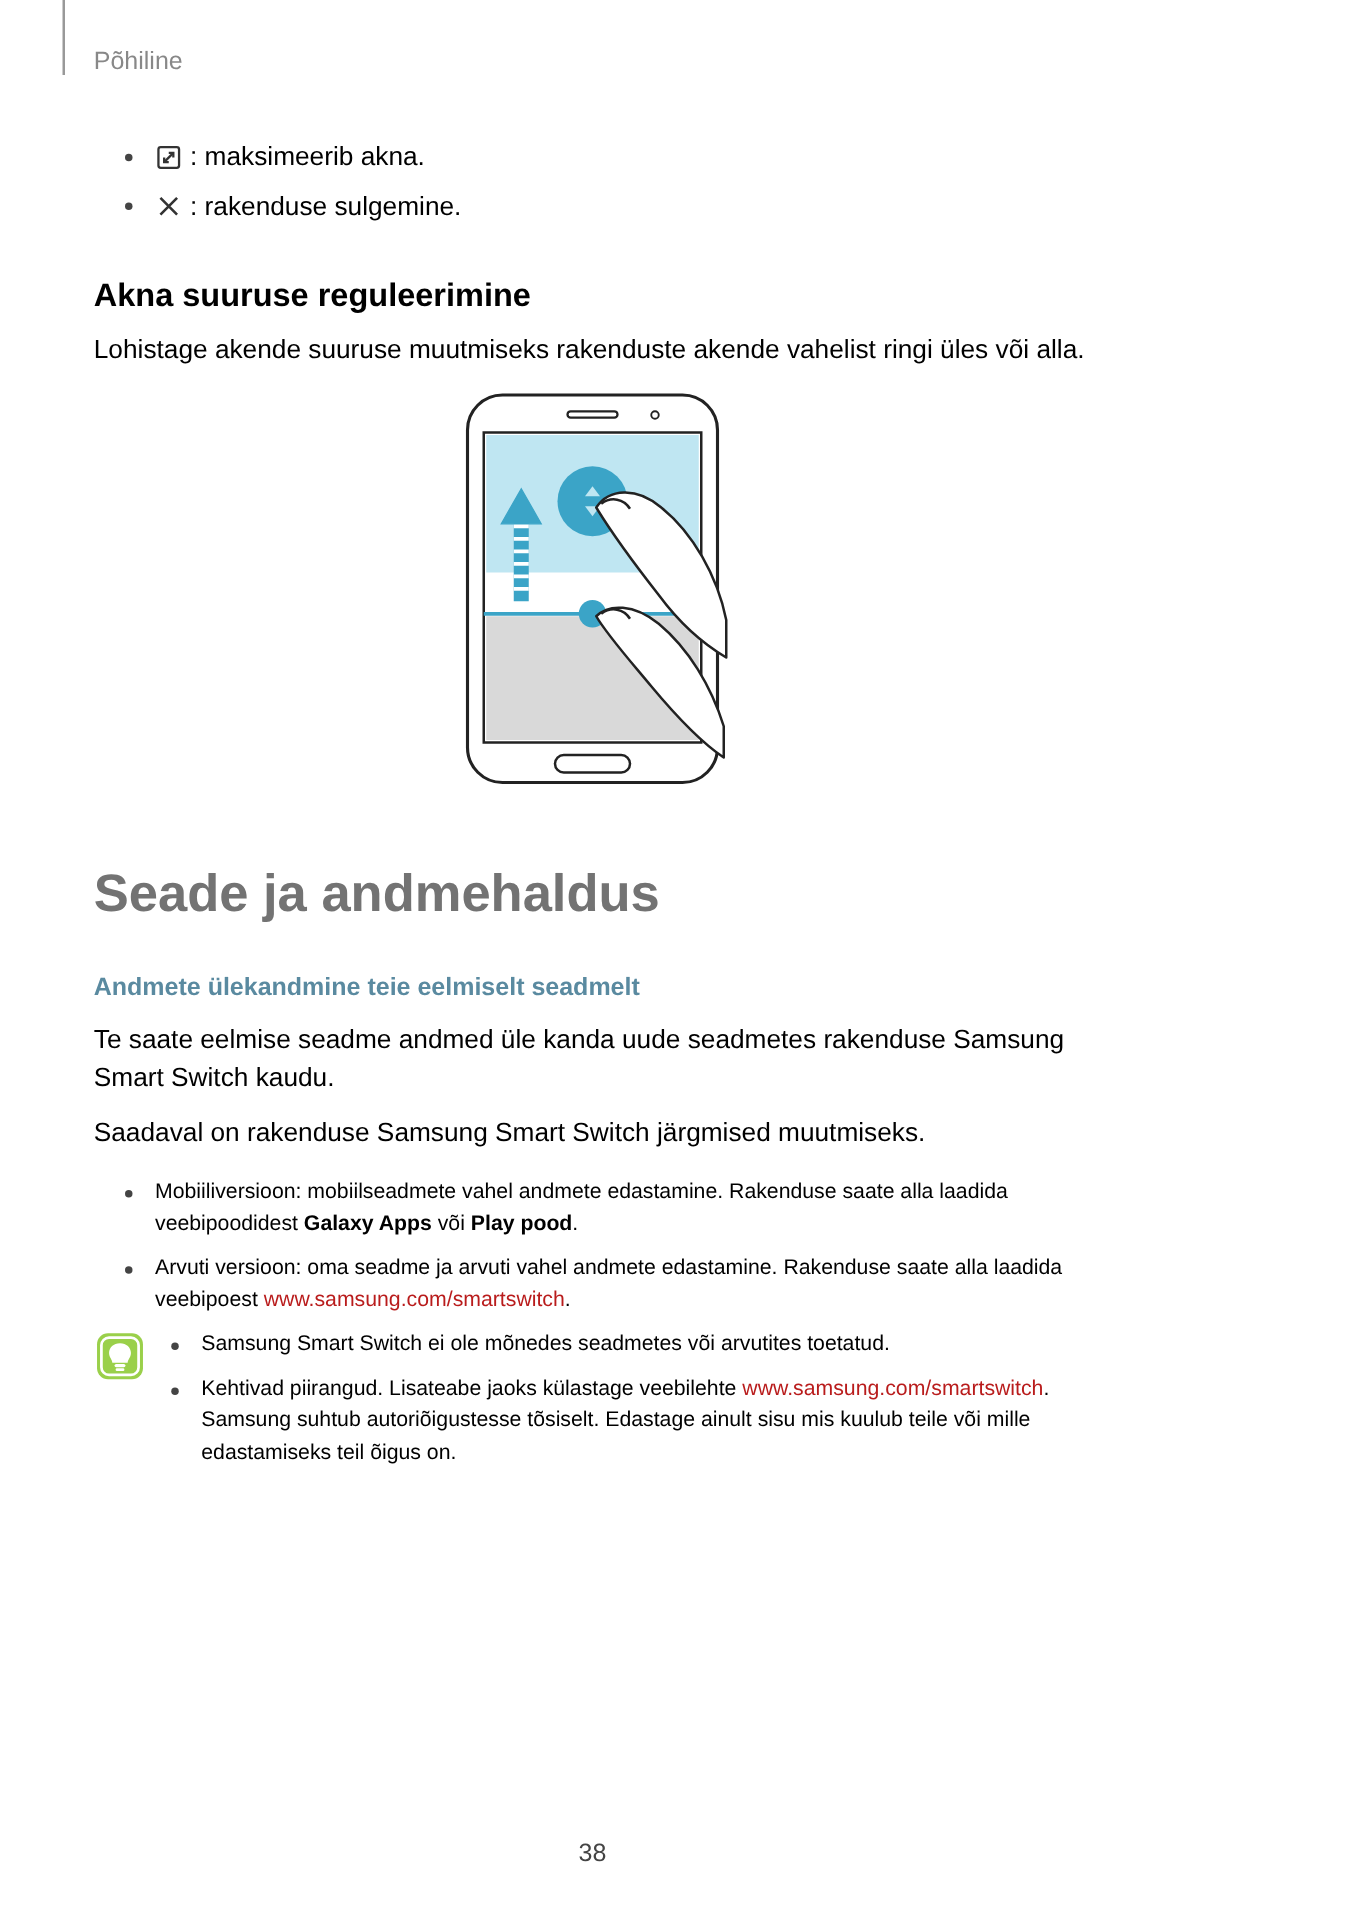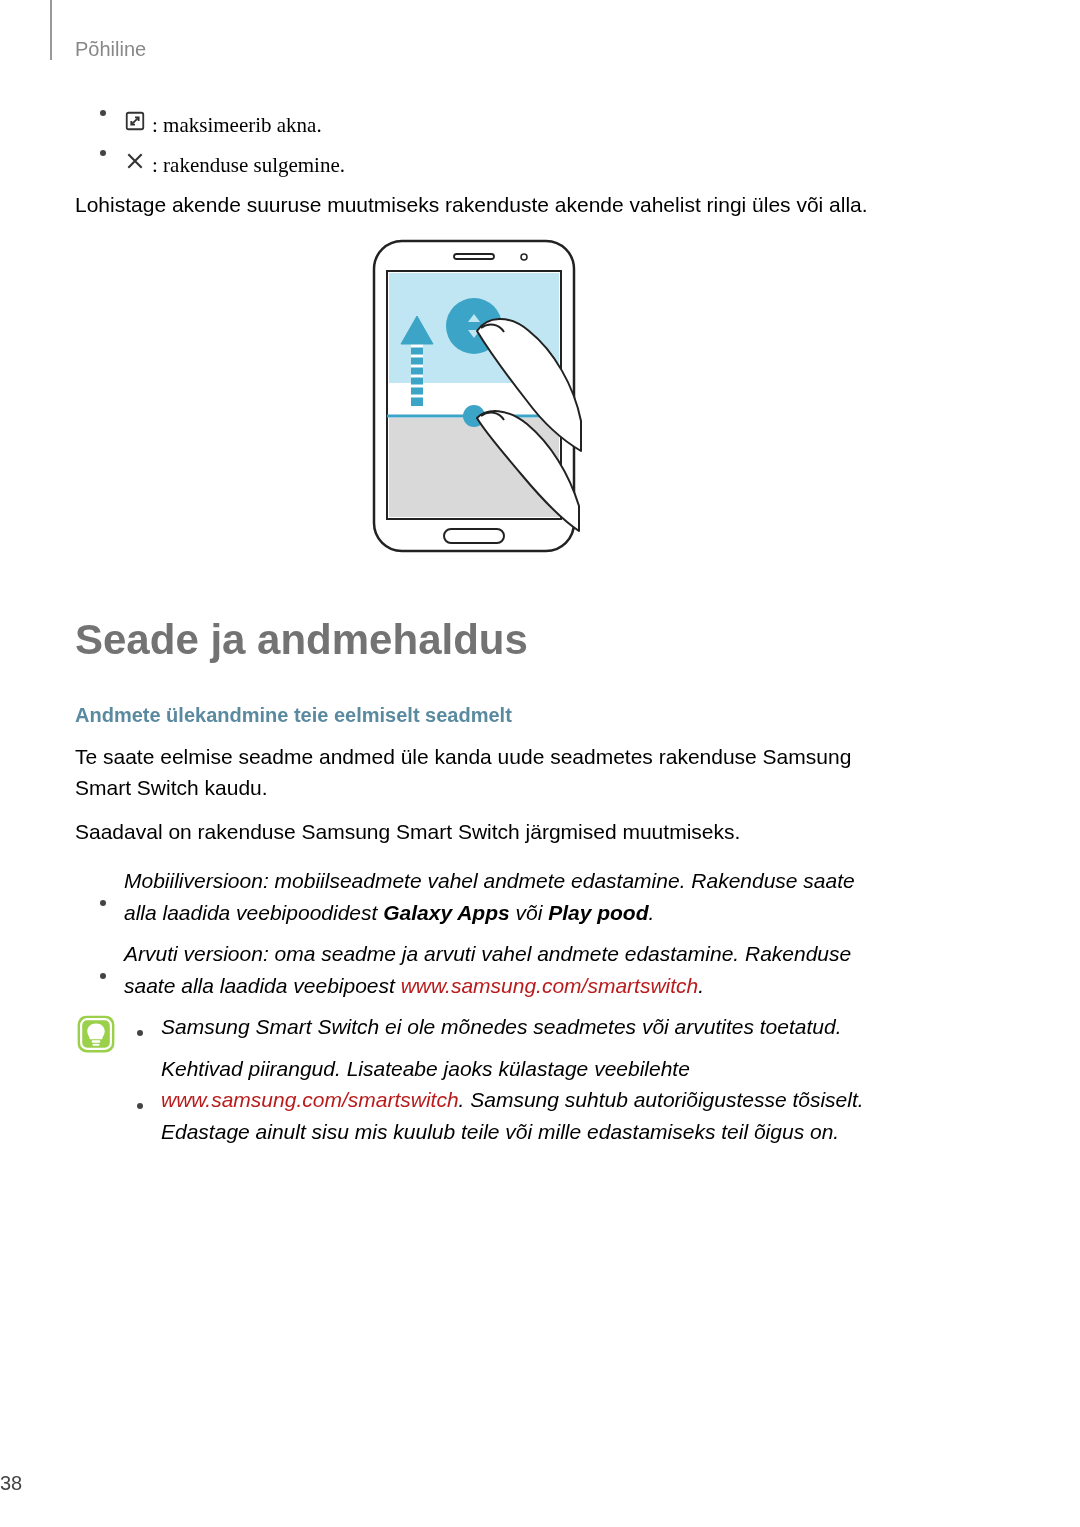--- a/index.html
+++ b/index.html
@@ -32,25 +32,25 @@
     font-size: 20px;
   }
   .content {
     position: absolute;
     top: 110px;
     left: 75px;
     right: 75px;
   }
   .bullet-line {
     display: flex;
+    align-items: center;
     margin-left: 25px;
     margin-bottom: 8px;
     font-size: 21px;
     line-height: 1.5;
-    font-family: Liberation Serif, serif;
   }
   .bullet-dot {
     width: 6px;
     height: 6px;
     background: #444;
     border-radius: 50%;
     margin-right: 18px;
     flex-shrink: 0;
   }
   .inline-icon {
@@ -86,26 +86,25 @@
     margin-bottom: 40px;
   }
   .h2 {
     color: #5a8aa0;
     font-size: 20px;
     font-weight: bold;
     margin-bottom: 14px;
   }
   .bullet-text-line {
     display: flex;
-    align-items: center;
+    align-items: flex-start;
     margin-left: 25px;
     margin-bottom: 10px;
-    font-size: 21px;
+    font-size: 17px;
     line-height: 1.5;
-    font-style: italic;
   }
   .bullet-text-line .bullet-dot {
     margin-top: 12px;
   }
   .bold { font-weight: bold; }
   .link { color: #b91c1c; }
   .note-block {
     display: flex;
     align-items: flex-start;
     margin-top: 10px;
@@ -118,21 +117,21 @@
     margin-top: 2px;
   }
   .note-list .bullet-text-line {
     margin-left: 0;
   }
   .page-number {
     position: absolute;
     bottom: 32px;
     left: 0;
     right: 0;
-    text-align: left;
+    text-align: center;
     font-size: 20px;
     color: #444;
   }
 </style>
 </head>
 <body>
 
 <div class="page">
   <div class="header-line"></div>
   <div class="header-text">Põhiline</div>
@@ -155,20 +154,21 @@
     <div class="bullet-line">
       <span class="bullet-dot"></span>
       <span class="inline-icon">
         <svg viewBox="0 0 24 24" width="20" height="20">
           <path d="M4 4 L20 20 M20 4 L4 20" stroke="#333" stroke-width="2.5"></path>
         </svg>
       </span>
       <span> : rakenduse sulgemine.</span>
     </div>
 
+    <div class="h3">Akna suuruse reguleerimine</div>
     <div class="body-text">Lohistage akende suuruse muutmiseks rakenduste akende vahelist ringi üles või alla.</div>
 
     <div class="illustration-wrap">
       <svg width="230" height="320" viewBox="0 0 230 320">
 
         <rect x="15" y="5" width="200" height="310" rx="28" fill="#fff" stroke="#222" stroke-width="2.5"></rect>
 
         <rect x="95" y="18" width="40" height="5" rx="2.5" fill="none" stroke="#222" stroke-width="1.8"></rect>
         <circle cx="165" cy="21" r="3" fill="none" stroke="#222" stroke-width="1.5"></circle>
 

